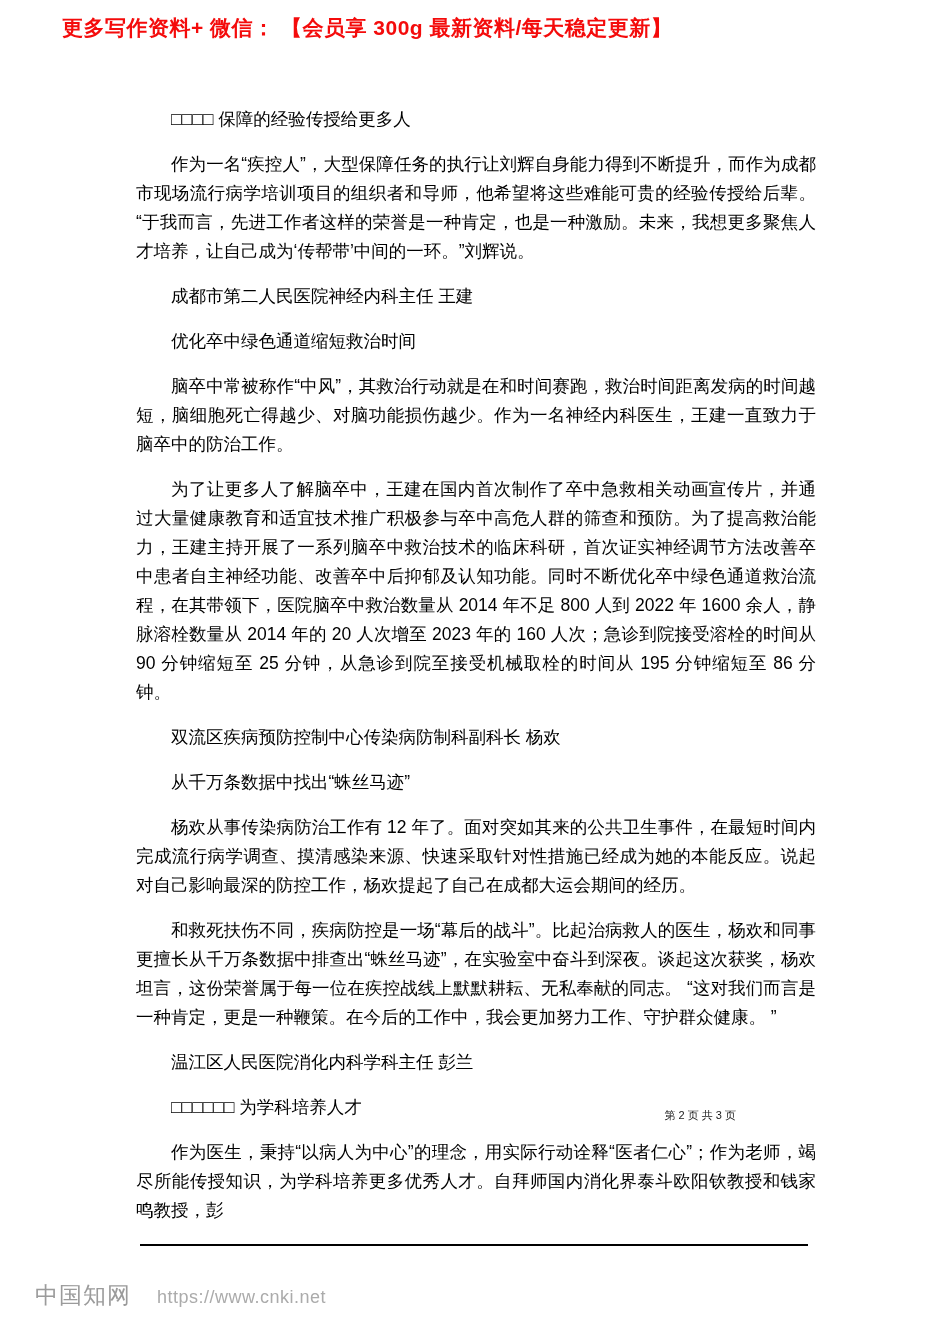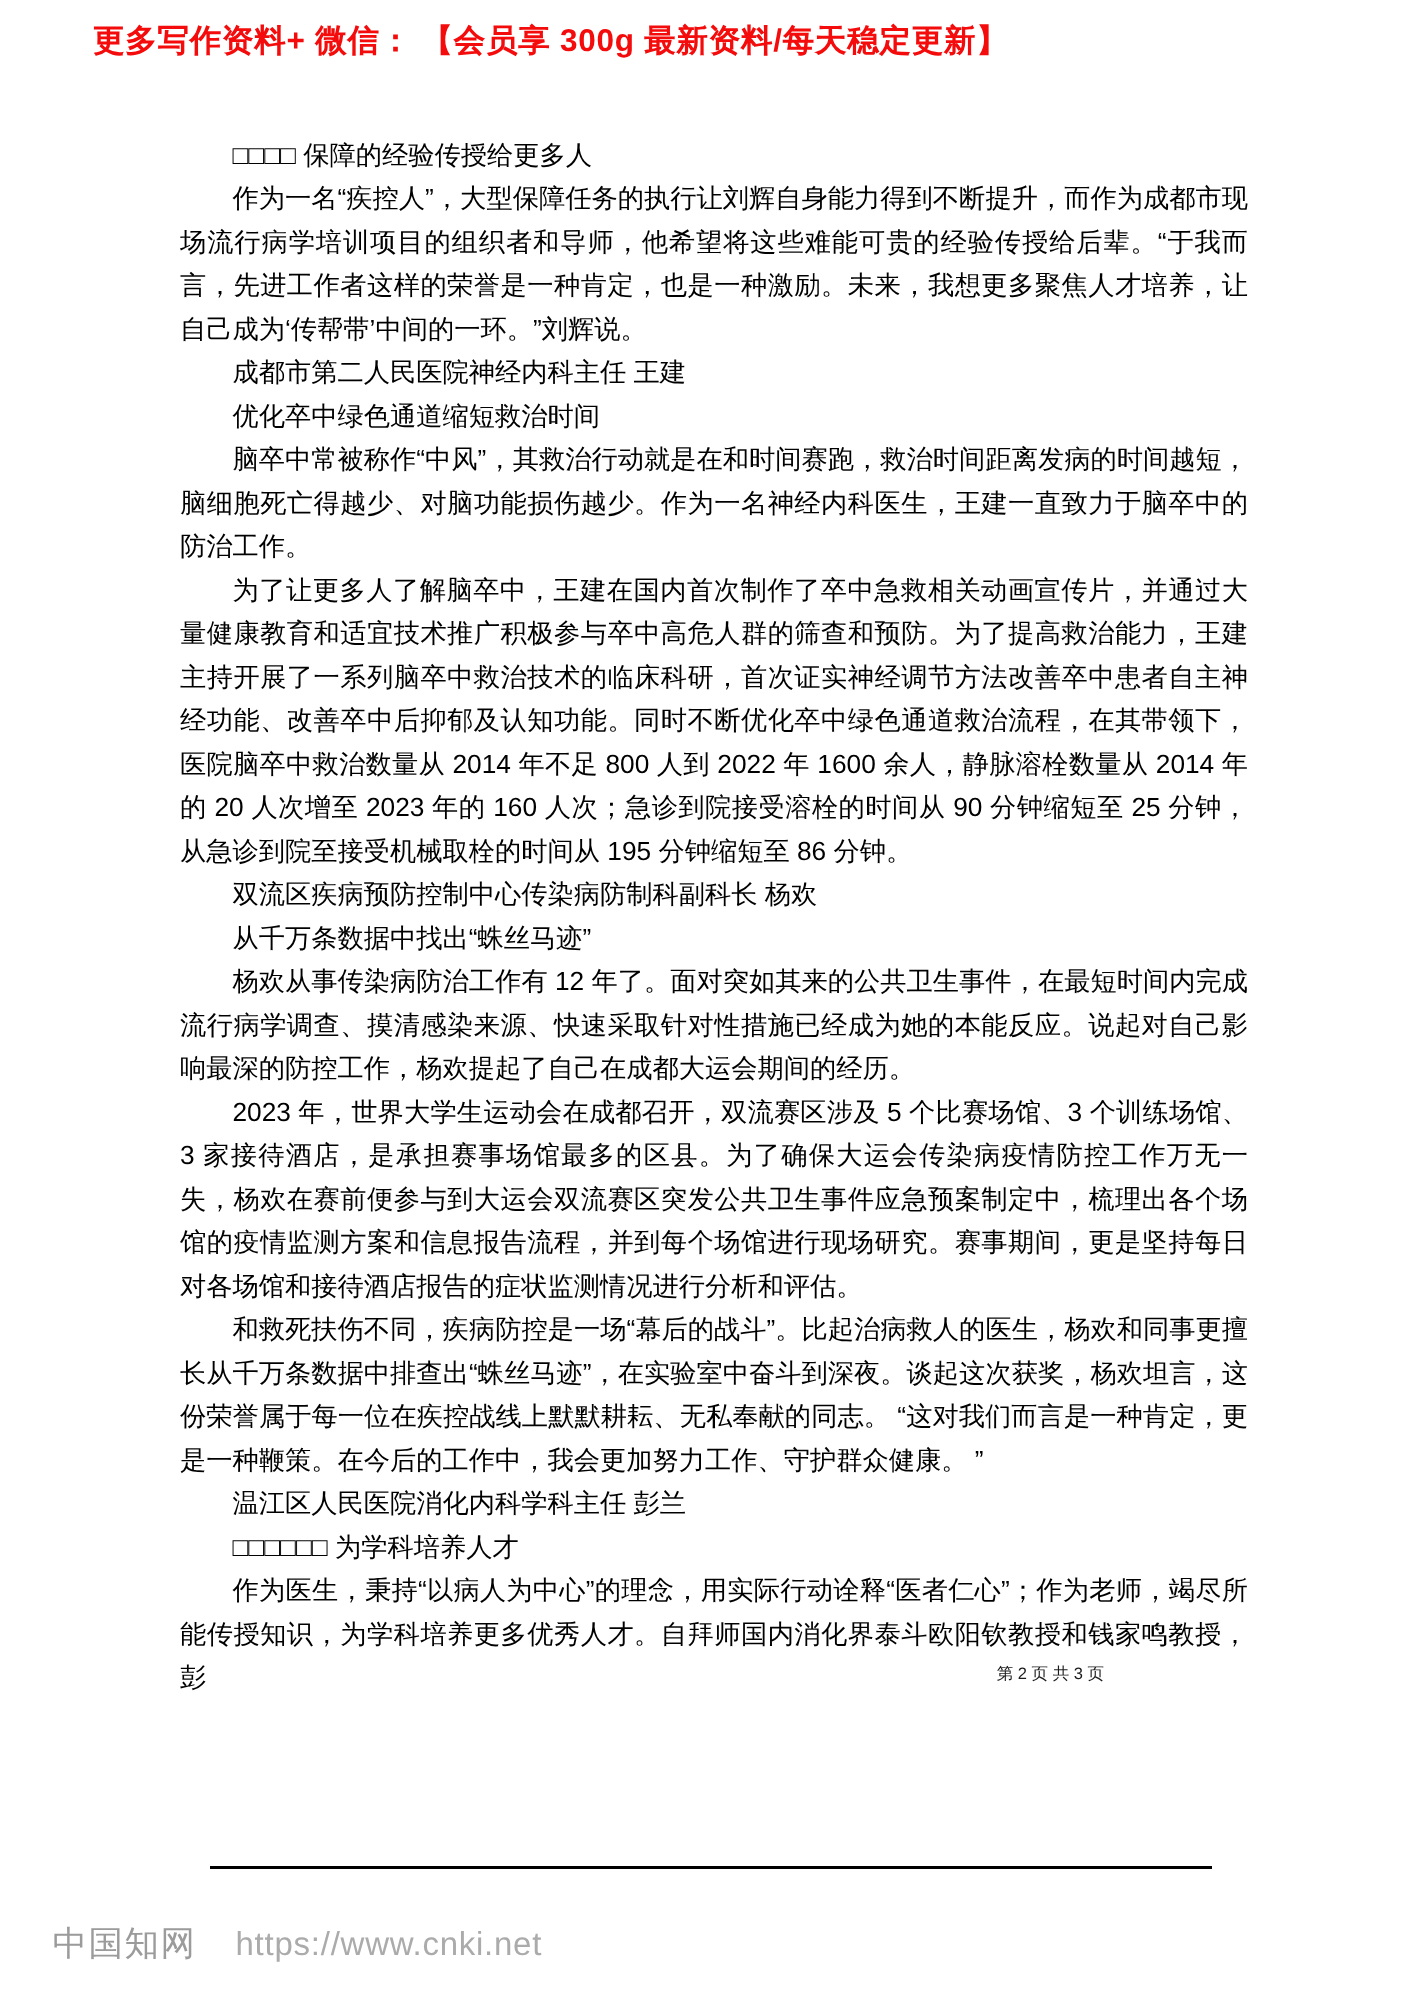--- a/index.html
+++ b/index.html
@@ -26,21 +26,21 @@
     position:absolute;
     left:120px;
     top:89px;
     width:712px;
     color:#000000;
     font-size:17.5px;
     line-height:29px;
     text-align:justify;
   }
   .body-text p{
-    margin:0;
+    margin:16px;
     padding:0;
     text-indent:2em;
     word-break:break-all;
   }
   .page-num{
     position:absolute;
     right:140px;
     top:1108px;
     font-size:11px;
     color:#1a1a1a;
@@ -63,21 +63,21 @@
     gap:26px;
     white-space:nowrap;
   }
   .footer .brand{
     font-size:23px;
     font-weight:normal;
     color:#9b9b9b;
     letter-spacing:1px;
   }
   .footer .url{
-    font-size:22px;
+    font-size:18px;
     color:#ababab;
     letter-spacing:0.5px;
   }
 </style>
 </head>
 <body>
 
 <div class="page">
 
   <div class="promo">更多写作资料+ 微信： 【会员享 300g 最新资料/每天稳定更新】</div>
@@ -85,21 +85,20 @@
   <div class="body-text">
       <p>□□□□ 保障的经验传授给更多人</p>
       <p>作为一名“疾控人”，大型保障任务的执行让刘辉自身能力得到不断提升，而作为成都市现场流行病学培训项目的组织者和导师，他希望将这些难能可贵的经验传授给后辈。“于我而言，先进工作者这样的荣誉是一种肯定，也是一种激励。未来，我想更多聚焦人才培养，让自己成为‘传帮带’中间的一环。”刘辉说。</p>
       <p>成都市第二人民医院神经内科主任 王建</p>
       <p>优化卒中绿色通道缩短救治时间</p>
       <p>脑卒中常被称作“中风”，其救治行动就是在和时间赛跑，救治时间距离发病的时间越短，脑细胞死亡得越少、对脑功能损伤越少。作为一名神经内科医生，王建一直致力于脑卒中的防治工作。</p>
       <p>为了让更多人了解脑卒中，王建在国内首次制作了卒中急救相关动画宣传片，并通过大量健康教育和适宜技术推广积极参与卒中高危人群的筛查和预防。为了提高救治能力，王建主持开展了一系列脑卒中救治技术的临床科研，首次证实神经调节方法改善卒中患者自主神经功能、改善卒中后抑郁及认知功能。同时不断优化卒中绿色通道救治流程，在其带领下，医院脑卒中救治数量从 2014 年不足 800 人到 2022 年 1600 余人，静脉溶栓数量从 2014 年的 20 人次增至 2023 年的 160 人次；急诊到院接受溶栓的时间从 90 分钟缩短至 25 分钟，从急诊到院至接受机械取栓的时间从 195 分钟缩短至 86 分钟。</p>
       <p>双流区疾病预防控制中心传染病防制科副科长 杨欢</p>
       <p>从千万条数据中找出“蛛丝马迹”</p>
       <p>杨欢从事传染病防治工作有 12 年了。面对突如其来的公共卫生事件，在最短时间内完成流行病学调查、摸清感染来源、快速采取针对性措施已经成为她的本能反应。说起对自己影响最深的防控工作，杨欢提起了自己在成都大运会期间的经历。</p>
-      <p>2023 年，世界大学生运动会在成都召开，双流赛区涉及 5 个比赛场馆、3 个训练场馆、3 家接待酒店，是承担赛事场馆最多的区县。为了确保大运会传染病疫情防控工作万无一失，杨欢在赛前便参与到大运会双流赛区突发公共卫生事件应急预案制定中，梳理出各个场馆的疫情监测方案和信息报告流程，并到每个场馆进行现场研究。赛事期间，更是坚持每日对各场馆和接待酒店报告的症状监测情况进行分析和评估。</p>
       <p>和救死扶伤不同，疾病防控是一场“幕后的战斗”。比起治病救人的医生，杨欢和同事更擅长从千万条数据中排查出“蛛丝马迹”，在实验室中奋斗到深夜。谈起这次获奖，杨欢坦言，这份荣誉属于每一位在疾控战线上默默耕耘、无私奉献的同志。 “这对我们而言是一种肯定，更是一种鞭策。在今后的工作中，我会更加努力工作、守护群众健康。 ”</p>
       <p>温江区人民医院消化内科学科主任 彭兰</p>
       <p>□□□□□□ 为学科培养人才</p>
       <p>作为医生，秉持“以病人为中心”的理念，用实际行动诠释“医者仁心”；作为老师，竭尽所能传授知识，为学科培养更多优秀人才。自拜师国内消化界泰斗欧阳钦教授和钱家鸣教授，彭</p>
     </div>
 
   <div class="page-num">第 2 页 共 3 页</div>
 
   <div class="rule"></div>
 

